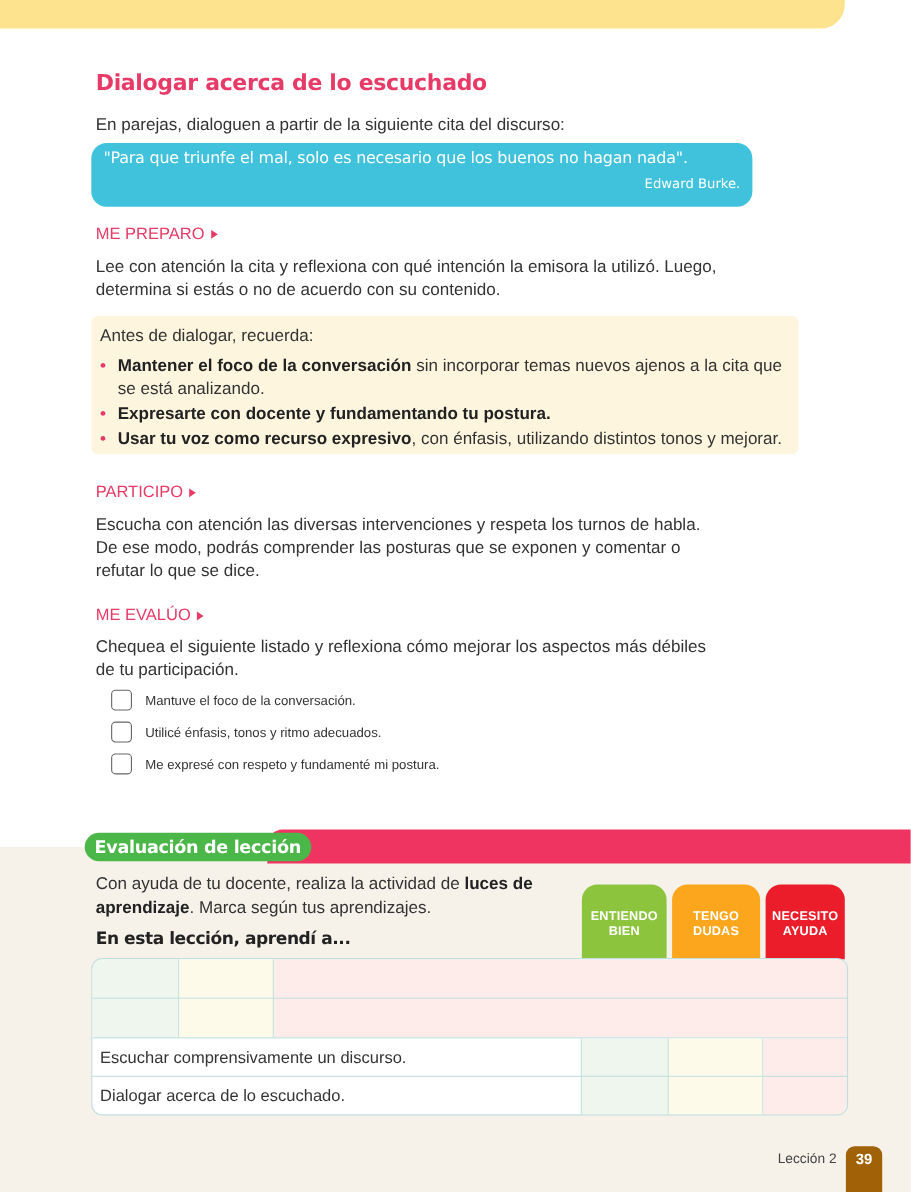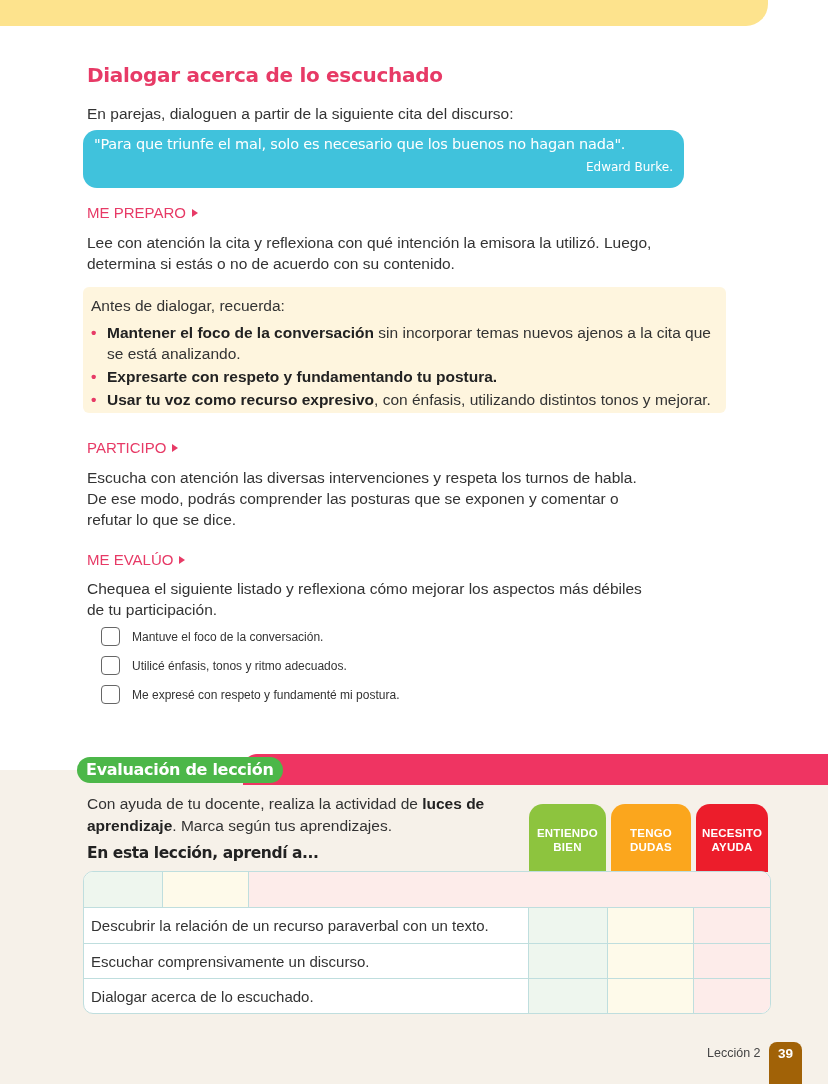--- a/index.html
+++ b/index.html
@@ -76,21 +76,21 @@
 
 <div class="remember-box">
   <div class="remember-title">Antes de dialogar, recuerda:</div>
   <ul class="rem-list">
     <li class="rem-item">
       <span class="bullet">•</span>
       <b>Mantener el foco de la conversación</b><span> sin incorporar temas nuevos ajenos a la cita que se está analizando.</span>
     </li>
     <li class="rem-item">
       <span class="bullet">•</span>
-      <b>Expresarte con respeto y fundamentando tu postura.</b><span></span>
+      <b>Expresarte con docente y fundamentando tu postura.</b><span></span>
     </li>
     <li class="rem-item">
       <span class="bullet">•</span>
       <b>Usar tu voz como recurso expresivo</b><span>, con énfasis, utilizando distintos tonos y mejorar.</span>
     </li>
   </ul>
 </div>
 
 <div class="sub-head" style="top:439px">
   <span>PARTICIPO</span>
@@ -142,21 +142,20 @@
   <span>AYUDA</span>
 </div>
 
 <div class="eval-table">
   <div class="eval-row" style="top:0">
     <div class="cell-g"></div>
     <div class="cell-o"></div>
     <div class="cell-r"></div>
   </div>
   <div class="eval-row row-sep" style="top:35px">
-    <div class="cell-text">Descubrir la relación de un recurso paraverbal con un texto.</div>
     <div class="cell-g"></div>
     <div class="cell-o"></div>
     <div class="cell-r"></div>
   </div>
   <div class="eval-row row-sep" style="top:71px">
     <div class="cell-text">Escuchar comprensivamente un discurso.</div>
     <div class="cell-g"></div>
     <div class="cell-o"></div>
     <div class="cell-r"></div>
   </div>

